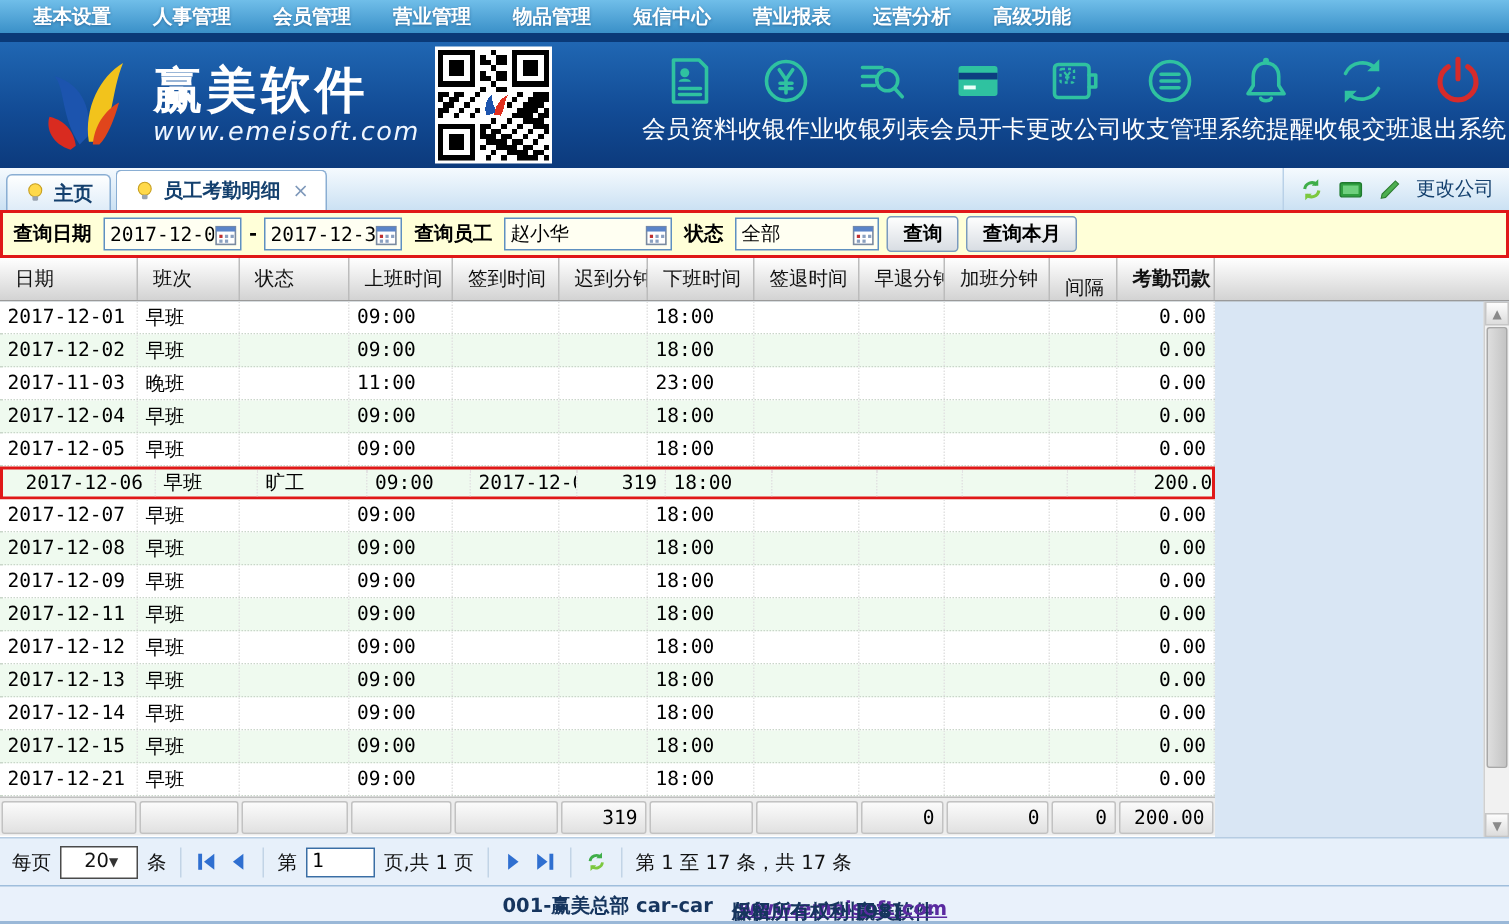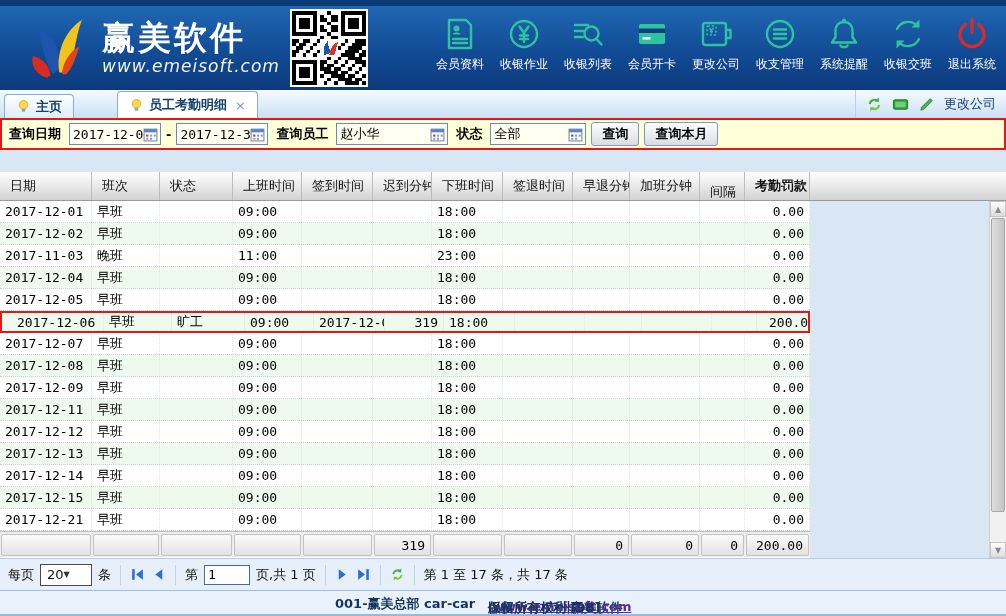--- a/index.html
+++ b/index.html
@@ -15,31 +15,31 @@
   
   .header{height:84px;background:linear-gradient(180deg,#2067b3 0%,#124b95 55%,#0c3a7c 100%);
           display:flex;align-items:center;}
   .brand{display:flex;align-items:center;margin-left:26px;}
   .brand-logo{width:70px;height:72px;}
   .brand-text{margin-left:6px;color:#fff;}
   .brand-name{font-size:33px;font-weight:bold;letter-spacing:3px;line-height:36px;}
   .brand-url{font-size:17px;font-style:italic;color:#eef5ff;letter-spacing:1px;}
   .qr{width:78px;height:78px;background:#fff;margin-left:10px;padding:2px;box-sizing:border-box;}
   .toolbar{margin-left:auto;display:flex;align-items:flex-end;padding-right:2px;}
-  .tool{width:64px;display:flex;flex-direction:column;align-items:center;color:#fff;font-size:12px;
+  .tool{width:64px;display:flex;flex-direction:column;align-items:center;color:#fff;font-size:16px;
         padding-bottom:7px;cursor:pointer;white-space:nowrap;}
   .ticon{width:36px;height:36px;margin-bottom:4px;color:#2fc2a0;}
   .ticon svg{width:100%;height:100%;}
 
   
   .tabbar{height:28px;background:linear-gradient(#f5fafe,#cbe1f3);display:flex;align-items:flex-end;padding-left:4px;box-sizing:border-box;}
   .tab{height:23px;display:flex;align-items:center;gap:5px;padding:0 11px;border:1px solid #8aaed3;border-bottom:none;
        border-radius:4px 4px 0 0;background:linear-gradient(#feffff,#dfecf8);margin-right:3px;font-size:13px;
        font-weight:bold;color:#14406e;cursor:pointer;white-space:nowrap;}
-  .tab.active{background:#fff;height:26px;margin-left:40px;}
+  .tab.active{background:#fff;height:26px;}
   .bulb{width:15px;height:15px;}
   .tab-close{color:#7e98ba;font-size:13px;margin-left:3px;font-weight:normal;}
   .tabbar-right{margin-left:auto;height:100%;display:flex;align-items:center;gap:9px;padding:0 10px;
                 border-left:1px solid #b9d1e8;font-size:13px;color:#14406e;}
   .mini-icon{width:17px;height:17px;cursor:pointer;}
 
   
   .querybar{height:32px;box-sizing:border-box;border:2px solid #e01818;background:#ffffd8;
             display:flex;align-items:center;padding:0 4px;gap:5px;}
   .q-label{font-size:13px;font-weight:bold;color:#000;padding:0 3px;white-space:nowrap;}
@@ -77,40 +77,51 @@
           display:flex;align-items:center;justify-content:center;color:#8a8a8a;font-size:8px;cursor:pointer;}
   .sb-thumb{margin:1px;height:292px;flex:none;background:linear-gradient(90deg,#dedede,#c4c4c4);
             border:1px solid #a8a8a8;border-radius:2px;cursor:pointer;}
   .sb-track{flex:1;}
 
   
   .pager{position:absolute;left:0;bottom:26px;width:1006px;height:32px;box-sizing:border-box;background:#e7f0fa;
          border-top:1px solid #b6cce2;display:flex;align-items:center;font-size:13px;color:#111;padding:0 8px;gap:6px;}
   .pg-sep{width:1px;height:20px;background:#c2d4e6;margin:0 3px;}
   .pg-select{width:52px;height:22px;box-sizing:border-box;border:1px solid #4a4a4a;background:#fff;display:flex;
-             align-items:center;justify-content:flex-start;padding:0 3px 0 6px;cursor:pointer;}
+             align-items:center;justify-content:center;padding:0 3px 0 6px;cursor:pointer;}
   .pg-select .car{font-size:8px;color:#333;}
   .pg-input{width:46px;height:20px;box-sizing:border-box;border:1px solid #3a6ea5;background:#fff;font-size:13px;
             padding:0 3px;font-family:"DejaVu Sans Mono",monospace;outline:none;}
   .pg-arrow{width:15px;height:15px;cursor:pointer;}
   .pg-text{white-space:nowrap;}
 
   
   .footer{position:absolute;left:0;bottom:0;width:1006px;height:26px;box-sizing:border-box;background:#e9f1fb;
           border-top:1px solid #9fbedc;border-bottom:2px solid #9ab8d8;font-size:13px;font-weight:bold;color:#16355e;}
   .footer span{position:absolute;top:4px;white-space:nowrap;}
   .footer-store{left:335px;}
   .footer-copy{left:488px;}
   .footer-link{color:#5a2aa0;text-decoration:underline;cursor:pointer;margin:0 4px;}
 </style>
 </head>
 <body>
 
 <div class="app">
 
+  <div class="menubar" id="menubar">
+      <div class="menubar-item">基本设置</div>
+      <div class="menubar-item">人事管理</div>
+      <div class="menubar-item">会员管理</div>
+      <div class="menubar-item">营业管理</div>
+      <div class="menubar-item">物品管理</div>
+      <div class="menubar-item">短信中心</div>
+      <div class="menubar-item">营业报表</div>
+      <div class="menubar-item">运营分析</div>
+      <div class="menubar-item">高级功能</div>
+    </div>
   <div class="menustrip"></div>
 
   <div class="header">
     <div class="brand">
       <svg class="brand-logo" viewBox="0 0 80 80">
         <path d="M24 74 C10 70 5 58 8 49 C21 52 27 62 28 71 Z" fill="#d92b20"></path>
         <path d="M31 70 C17 50 20 28 12 18 C34 24 41 46 37 64 Z" fill="#1c54ae"></path>
         <path d="M38 68 C34 42 47 18 64 8 C55 30 57 52 45 68 Z" fill="#f2c31c"></path>
         <path d="M41 70 C42 56 50 44 61 38 C57 52 52 64 46 70 Z" fill="#e0451c"></path>
       </svg>

